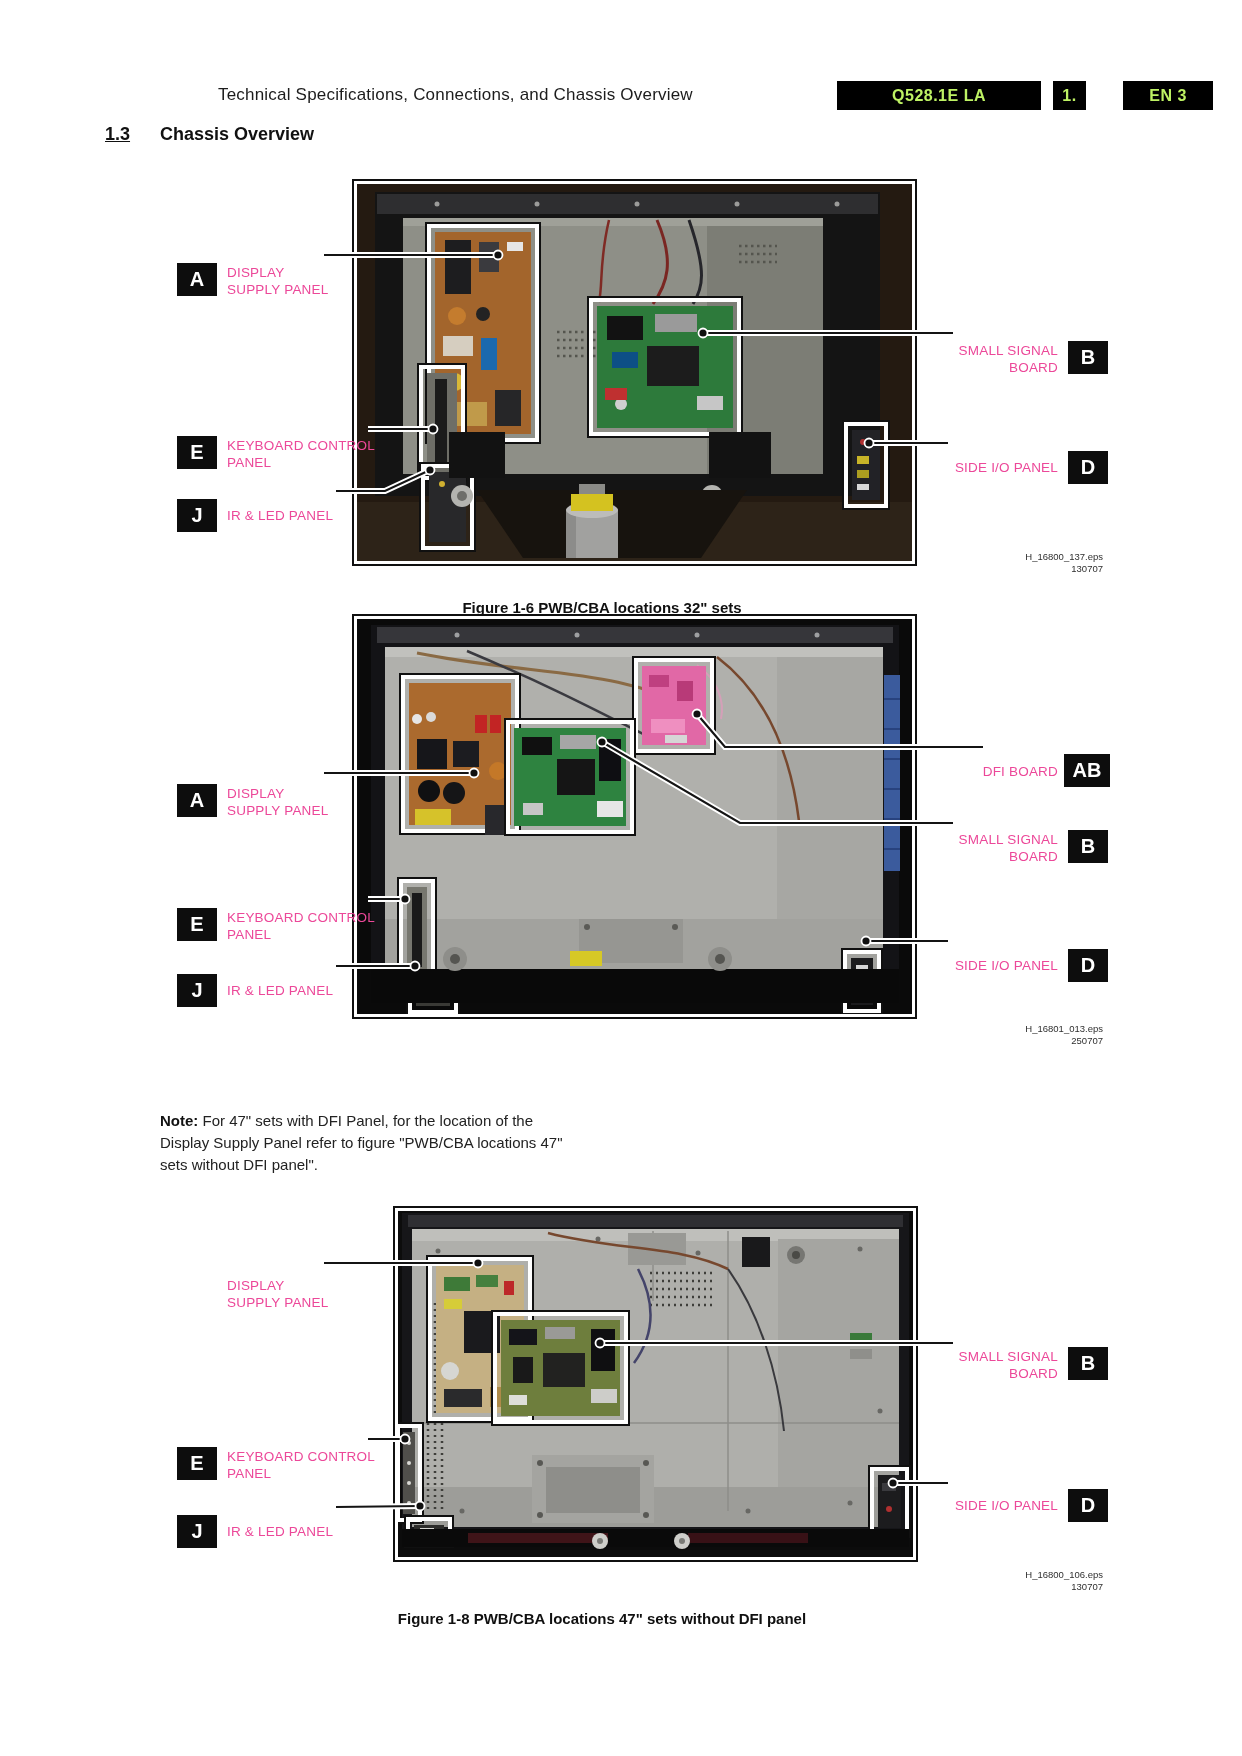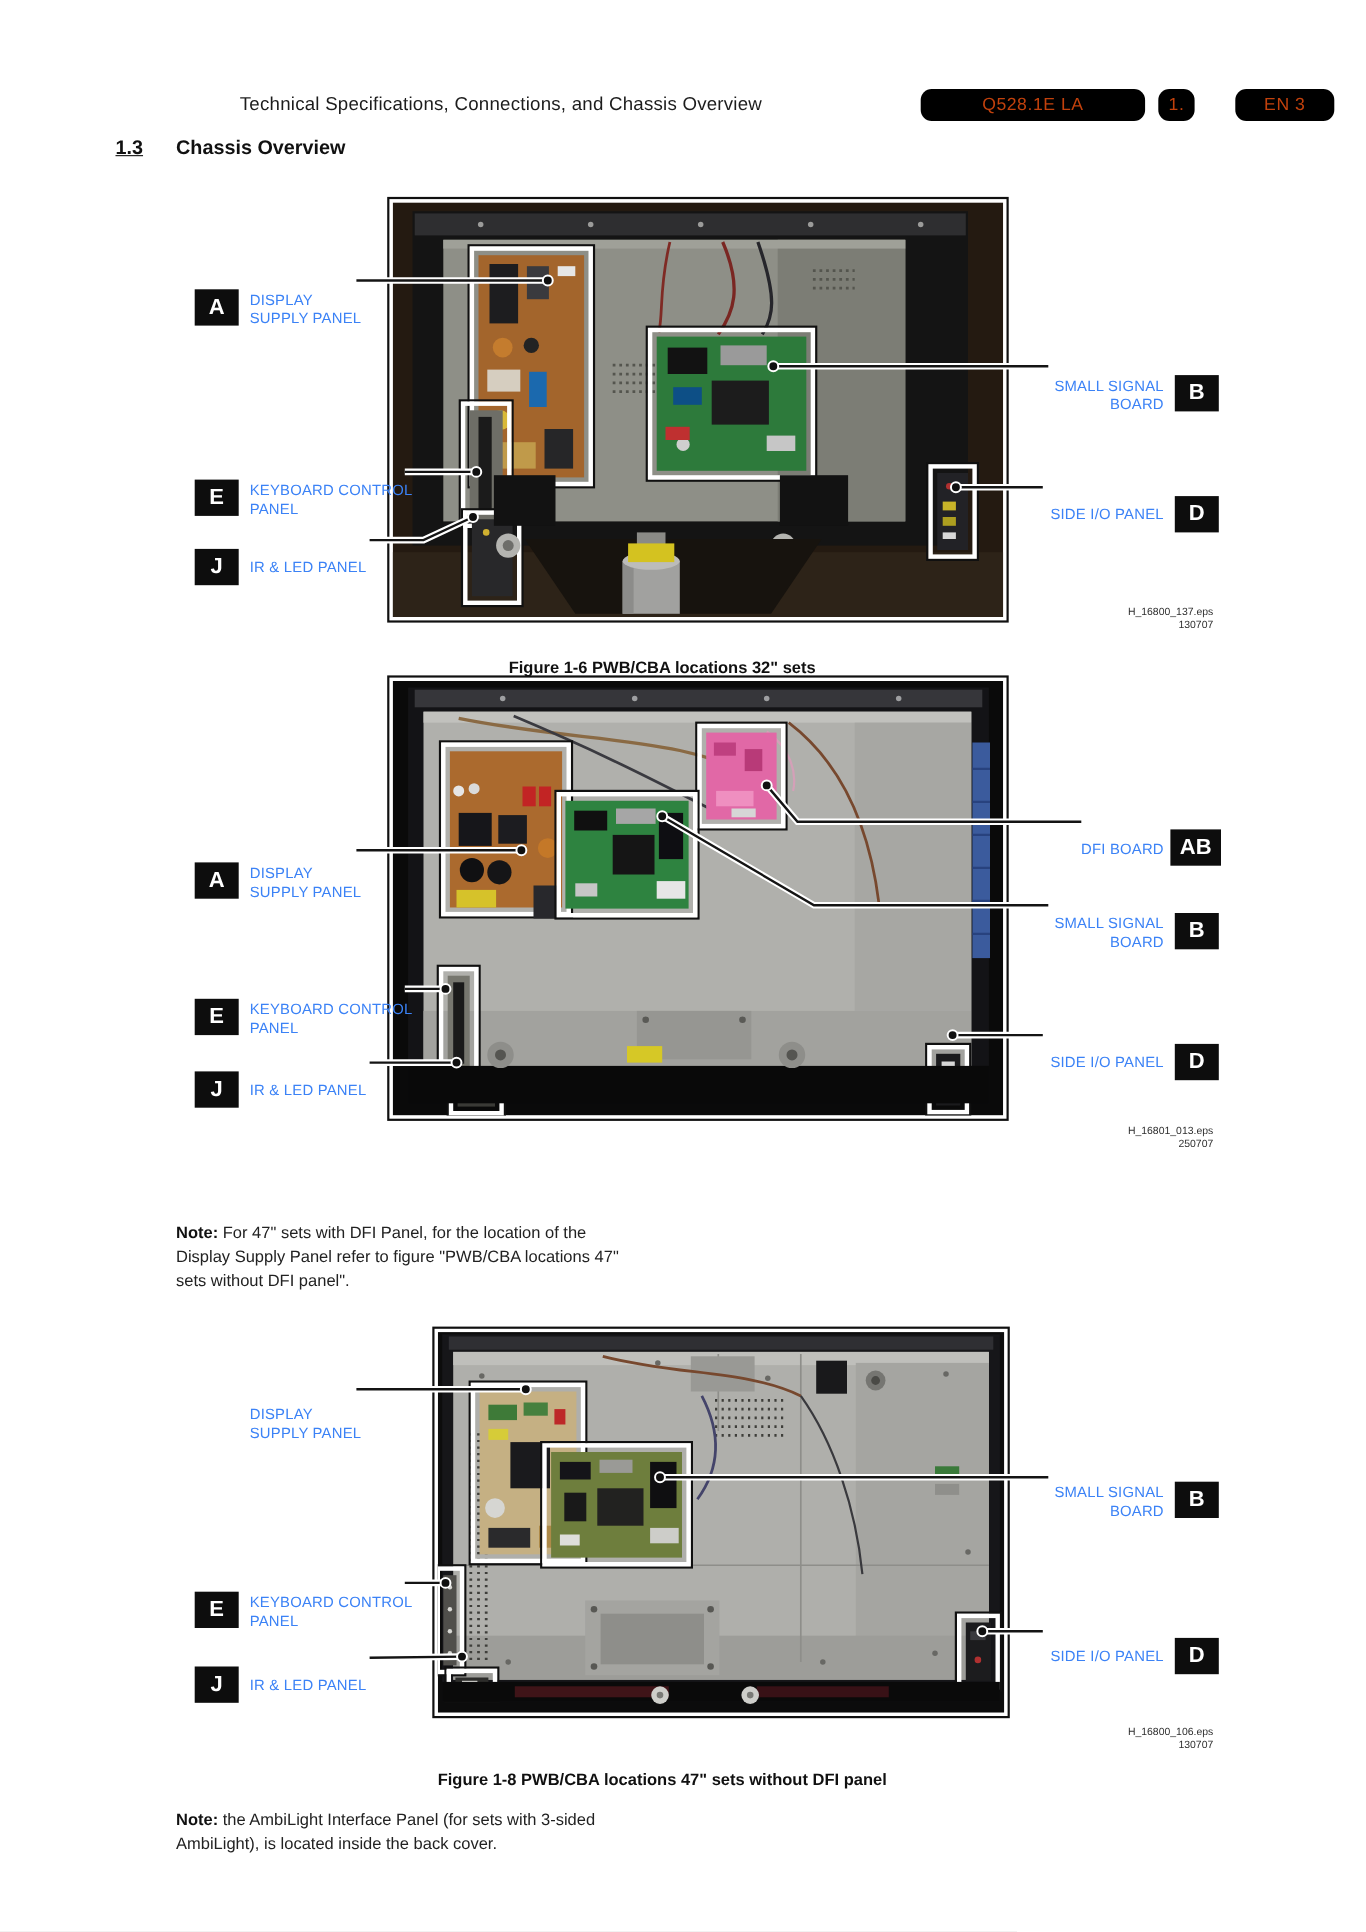--- a/index.html
+++ b/index.html
@@ -1,28 +1,28 @@
 <!DOCTYPE html>
 <html><head>
 <meta charset="utf-8">
 <style>
   html,body{margin:0;padding:0;background:#e8e8e8;}
   .page{position:relative;width:1242px;height:1756px;background:#ffffff;overflow:hidden;
         font-family:"Liberation Sans","DejaVu Sans",sans-serif;color:#1f1f1f;}
   .abs{position:absolute;margin-top:24px;}
   .doc-title{font-size:17px;color:#1c1c1c;letter-spacing:.2px;}
-  .hbadge{background:#000;color:#c2410c;font-weight:normal;font-size:16px;
-          display:flex;align-items:center;justify-content:center;letter-spacing:.5px;border-radius:10px;}
+  .hbadge{background:#000;color:#bef264;font-weight:bold;font-size:16px;
+          display:flex;align-items:center;justify-content:center;letter-spacing:.5px;}
   .sec-num,.sec-title{font-size:18px;font-weight:bold;color:#111;}
   .photo{border:2px solid #101010;padding:3px;background:#fff;box-sizing:border-box;}
   .photo svg{display:block;width:100%;height:100%;}
   .co-badge{background:#0d0d0d;color:#fff;font-weight:bold;font-size:20px;width:40px;height:33px;
             display:flex;align-items:center;justify-content:center;}
   .co-badge.wide{width:46px;}
-  .co-label{font-size:13.5px;line-height:17px;color:#3b82f6;white-space:pre-line;letter-spacing:.2px;}
+  .co-label{font-size:13.5px;line-height:17px;color:#ec4899;white-space:pre-line;letter-spacing:.2px;}
   .co-right{width:200px;text-align:right;}
   .caption{width:700px;text-align:center;font-weight:bold;font-size:15px;color:#101010;}
   .eps{width:200px;text-align:right;font-size:9.5px;line-height:12px;color:#2f2f2f;}
   .note{width:492px;font-size:15px;line-height:22px;color:#222;}
   .note b{color:#111;}
   .note-body{white-space:pre-line;}
   .footer-bar{background:#000;}
   #leaders{position:absolute;left:0;top:0;pointer-events:none;}
 </style>
 </head>
@@ -450,21 +450,16 @@
   <div class="abs co-label" style="left:227px;top:1499px;">IR &amp; LED PANEL</div>
   <div class="abs co-label co-right" style="left:858px;top:1473px;">SIDE I/O PANEL</div>
   <div class="abs co-badge" style="left:1068px;top:1465px;">D</div>
 
   <div class="abs eps" style="left:903px;top:1545px;">
     <div>H_16800_106.eps</div>
       <div>130707</div>
   </div>
   <div class="abs caption" style="left:252px;top:1586px;">Figure 1-8 PWB/CBA locations 47" sets without DFI panel</div>
 
-  <div class="abs note" style="left:160px;top:1620px;">
-    <b>Note:</b>
-    <span class="note-body">the AmbiLight Interface Panel (for sets with 3-sided
-AmbiLight), is located inside the back cover.</span>
-  </div>
 
   <div class="abs footer-bar" style="left:110px;top:1744px;width:285px;height:12px;"></div>
 
 </div>
 
 </body></html>

